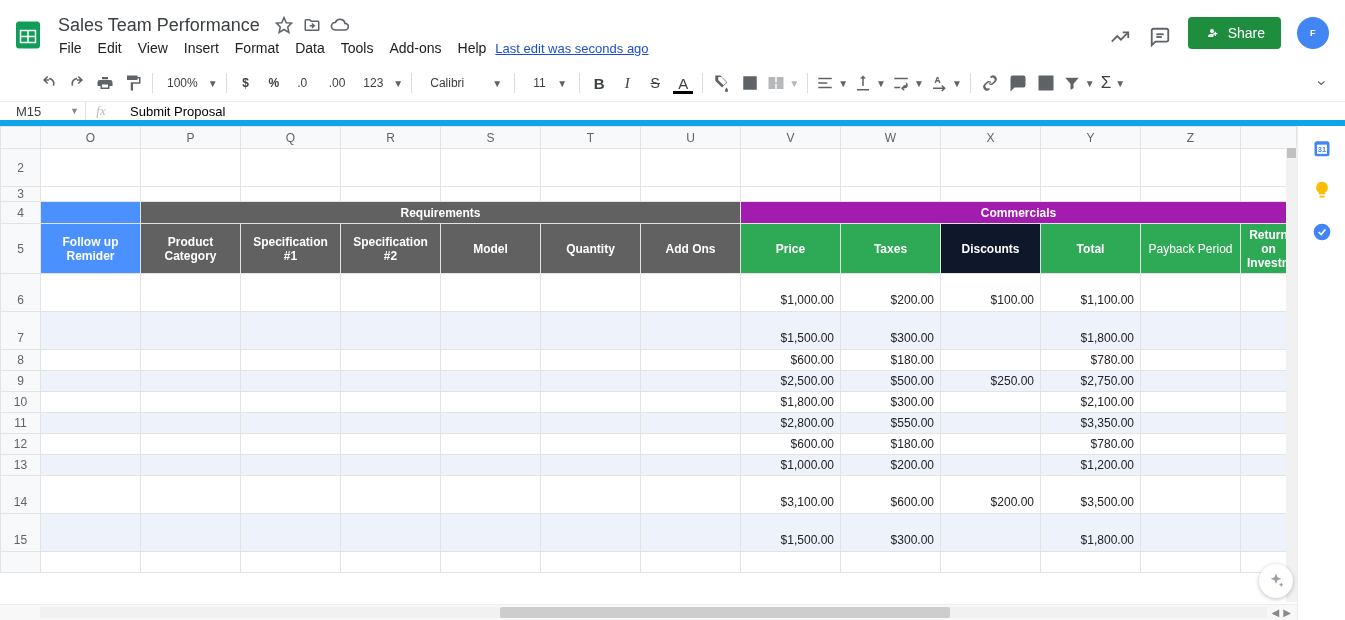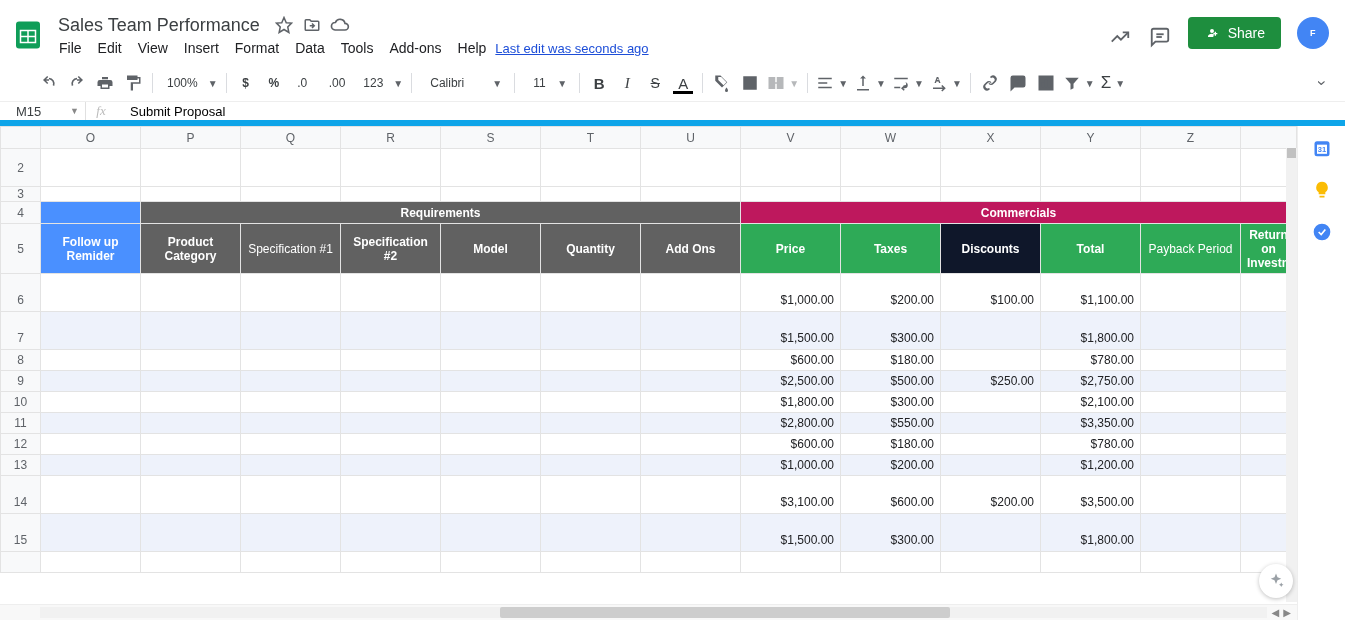--- a/index.html
+++ b/index.html
@@ -364,27 +364,27 @@
             <td></td>
             <td></td>
             <td></td>
             <td></td>
             <td></td>
           </tr>
           <tr>
             <td class="rowhdr">4</td>
             <td class="" style="background: rgb(74, 144, 255); height: 22px;"></td>
             <td colspan="6" style="background: rgb(97, 97, 97); color: rgb(255, 255, 255); font-weight: bold; text-align: center;">Requirements</td>
-            <td colspan="6" style="background: #be185d; color: rgb(255, 255, 255); font-weight: bold; text-align: center;">Commercials</td>
+            <td colspan="6" style="background: #a21caf; color: rgb(255, 255, 255); font-weight: bold; text-align: center;">Commercials</td>
           </tr>
           <tr class="hdr2">
             <td class="rowhdr">5</td>
             <td style="text-align: center; font-weight: bold; color: rgb(255, 255, 255); background: rgb(74, 144, 255);">Follow up Remider</td>
             <td style="text-align: center; font-weight: bold; color: rgb(255, 255, 255); background: rgb(97, 97, 97);">Product Category</td>
-            <td style="text-align: center; font-weight: normal; color: rgb(255, 255, 255); background: rgb(97, 97, 97); margin-left: 45px;">Specification #1</td>
+            <td style="text-align: center; font-weight: bold; color: rgb(255, 255, 255); background: rgb(97, 97, 97); margin-left: 45px;">Specification #1</td>
             <td style="text-align: center; font-weight: bold; color: rgb(255, 255, 255); background: rgb(97, 97, 97);">Specification #2</td>
             <td style="text-align: center; font-weight: bold; color: rgb(255, 255, 255); background: rgb(97, 97, 97);">Model</td>
             <td style="text-align: center; font-weight: bold; color: rgb(255, 255, 255); background: rgb(97, 97, 97);">Quantity</td>
             <td style="text-align: center; font-weight: bold; color: rgb(255, 255, 255); background: rgb(97, 97, 97);">Add Ons</td>
             <td style="text-align: center; font-weight: bold; color: rgb(255, 255, 255); background: rgb(46, 170, 87);">Price</td>
             <td style="text-align: center; font-weight: bold; color: rgb(255, 255, 255); background: rgb(46, 170, 87);">Taxes</td>
             <td style="text-align: center; font-weight: bold; color: rgb(255, 255, 255); background: #0f172a;">Discounts</td>
             <td style="text-align: center; font-weight: bold; color: rgb(255, 255, 255); background: rgb(46, 170, 87);">Total</td>
             <td style="text-align: center; font-weight: normal; color: rgb(255, 255, 255); background: rgb(46, 170, 87);">Payback Period</td>
             <td style="text-align: center; font-weight: bold; color: rgb(255, 255, 255); background: rgb(46, 170, 87);">Return on Investment</td>

